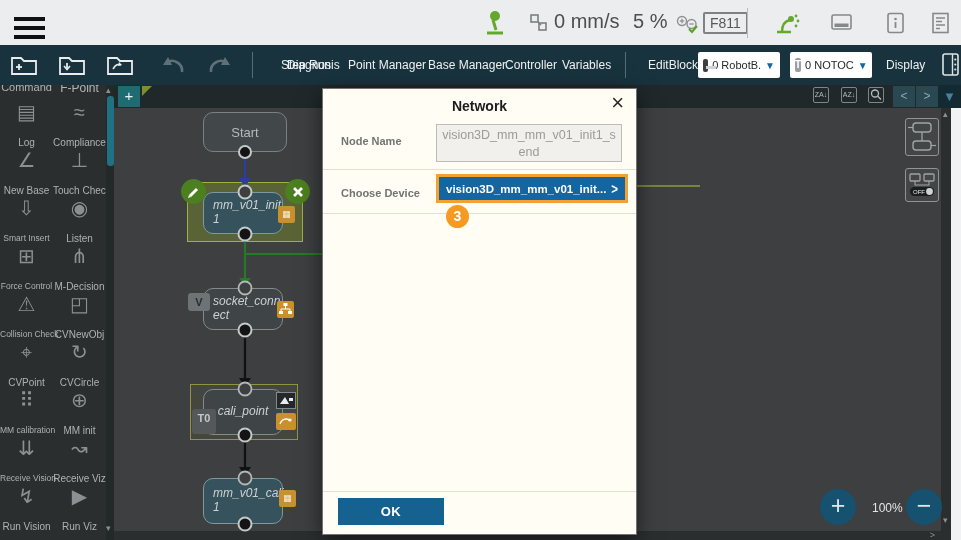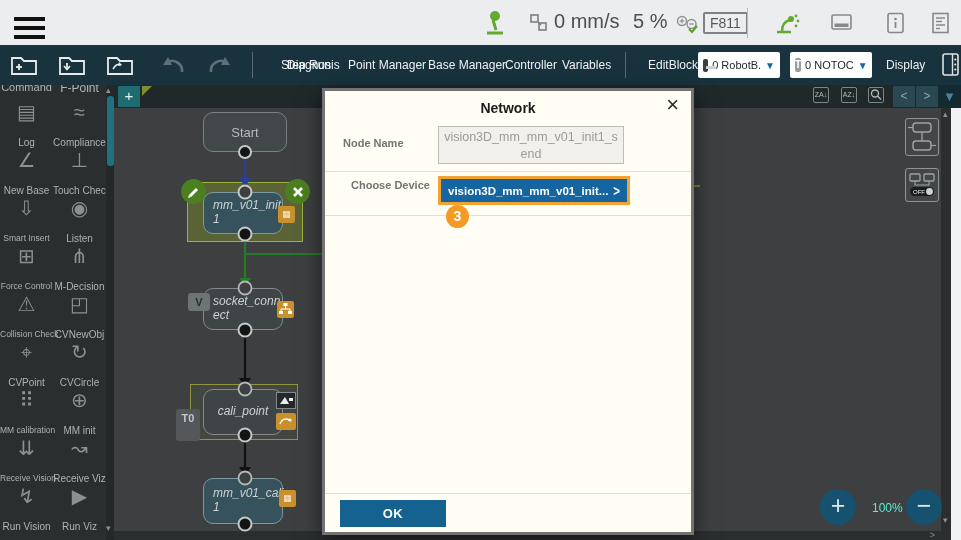--- a/index.html
+++ b/index.html
@@ -54,27 +54,27 @@
   .sel-rect-cali{left:190px;top:384px;width:108px;height:56px;background:rgba(140,145,60,0.10);border:1px solid #8f9440;z-index:2;}
   .node-btn{width:25px;height:25px;border-radius:50%;background:#4c7f1f;z-index:5;display:flex;align-items:center;justify-content:center;}
   .node-icon-orange{width:17px;height:17px;background:#c9912d;border-radius:2px;color:rgba(255,255,255,.85);font-size:9px;text-align:center;line-height:17px;z-index:5;}
   .node-icon-dark{width:20px;height:17px;background:#25282a;border:1px solid #85898b;z-index:5;}
   .node-badge{background:#6e7375;color:#2a2d2e;font-weight:bold;font-size:11px;text-align:center;border-radius:3px;z-index:5;}
   .node-badge.t0{background:#54585a;color:#c3c7c8;}
 
   
   .panel-btn{width:34px;border:1px solid #8f9597;border-radius:3px;background:rgba(255,255,255,0.03);z-index:4;display:flex;align-items:center;justify-content:center;}
   .zoom-circle{width:36px;height:36px;border-radius:50%;background:#16516f;color:#dfe7ec;font-size:25px;text-align:center;line-height:33px;z-index:4;}
-  .zoom-label{color:#5eead4;font-size:12px;z-index:4;text-align:center;}
+  .zoom-label{color:#e5e5e5;font-size:12px;z-index:4;text-align:center;}
   #hscroll{left:114px;top:531px;width:827px;height:9px;background:#2a2e2f;z-index:3;}
   #vscroll{left:941px;top:108px;width:10px;height:432px;background:#2a2e2f;z-index:3;}
   #edge-strip{left:951px;top:108px;width:10px;height:432px;background:#f1f2f3;z-index:3;}
 
   
-  #modal{left:322px;top:88px;width:372px;height:447px;background:#fffdf4;border:3px solid #737373;box-shadow:0 5px 20px rgba(0,0,0,.55);z-index:10;}
+  #modal{left:322px;top:88px;width:315px;height:447px;background:#fffdf4;border:1px solid #737373;box-shadow:0 5px 20px rgba(0,0,0,.55);z-index:10;}
   .modal-title{left:0;top:9px;width:100%;text-align:center;font-size:14px;font-weight:bold;color:#1c1c1c;}
   .modal-close{right:8px;top:1px;font-size:22px;color:#2a2a2a;line-height:26px;padding:0 4px;cursor:default;}
   .modal-label{left:18px;font-size:11px;font-weight:bold;color:#737373;}
   .modal-input{left:113px;top:35px;width:186px;height:38px;background:#f1f0ec;border:1px solid #bdbcb6;color:#9b9b98;font-size:12.5px;text-align:center;line-height:1.35;word-break:break-all;padding:2px 4px;}
   .modal-rule{left:0;width:100%;height:1px;background:#e3e0d2;}
   .device-btn{left:113px;top:85px;width:192px;height:29px;background:#1565a0;border:3px solid #f2a233;color:#fff;font-size:11.5px;font-weight:bold;display:flex;align-items:center;padding:0 7px;white-space:nowrap;}
   .device-chevron{margin-left:auto;transform:scaleY(1.35);font-weight:bold;}
   .ok-btn{left:15px;top:409px;width:106px;height:27px;background:#15618f;color:#fff;font-size:13px;font-weight:bold;text-align:center;line-height:27px;letter-spacing:.5px;}
   .step-badge{left:446px;top:205px;width:23px;height:23px;border-radius:50%;background:#f59b23;color:#fff;font-size:14px;font-weight:bold;text-align:center;line-height:23px;z-index:11;}
 
@@ -383,21 +383,21 @@
         <rect x="6.5" y="2" width="4" height="3" fill="#fff"></rect>
         <rect x="2" y="10" width="4" height="3" fill="#fff"></rect>
         <rect x="11" y="10" width="4" height="3" fill="#fff"></rect>
         <path d="M8.5 5 v3 M4 10 v-2 h9 v2" fill="none" stroke="#fff" stroke-width="1"></path>
       </svg>
   </div>
 
   <div class="abs flow-node node-plain" style="left:203px;top:389px;width:80px;height:46px;justify-content:center;padding-left:0;">
     <span>cali_point</span>
   </div>
-  <div class="abs node-badge t0" style="left:176px;top:409px;width:24px;height:32px;line-height:18px;">T0</div>
+  <div class="abs node-badge t0" style="left:192px;top:409px;width:24px;height:25px;line-height:18px;">T0</div>
   <div class="abs node-icon-dark" style="left:276px;top:392px;">
     <svg width="18" height="15">
         <polygon points="3,11 8,4 12,11" fill="#e8ecec"></polygon>
         <rect x="12" y="5" width="4" height="3" fill="#e8ecec"></rect>
       </svg>
   </div>
   <div class="abs node-icon-orange" style="left:276px;top:413px;width:20px;">
     <svg width="18" height="15">
         <path d="M4 11 c2 -6 8 -6 10 -3" fill="none" stroke="#fff" stroke-width="1.3"></path>
         <circle cx="14" cy="7" r="1.6" fill="#fff"></circle>
@@ -455,21 +455,21 @@
   <div class="abs" id="edge-strip"></div>
 
   <div class="abs" id="modal">
     <div class="abs modal-title">Network</div>
     <div class="abs modal-close">×</div>
 
     <div class="abs modal-label" style="top:46px;">Node Name</div>
     <div class="abs modal-input">vision3D_mm_mm_v01_init1_send</div>
     <div class="abs modal-rule" style="top:80px;"></div>
 
-    <div class="abs modal-label" style="top:88px;margin-left:8px;">Choose Device</div>
+    <div class="abs modal-label" style="top:98px;">Choose Device</div>
     <div class="abs device-btn">
       <span>vision3D_mm_mm_v01_init...</span>
       <span class="device-chevron">&gt;</span>
     </div>
     <div class="abs modal-rule" style="top:124px;"></div>
 
     <div class="abs modal-rule" style="top:402px;"></div>
     <div class="abs ok-btn">OK</div>
   </div>
 

